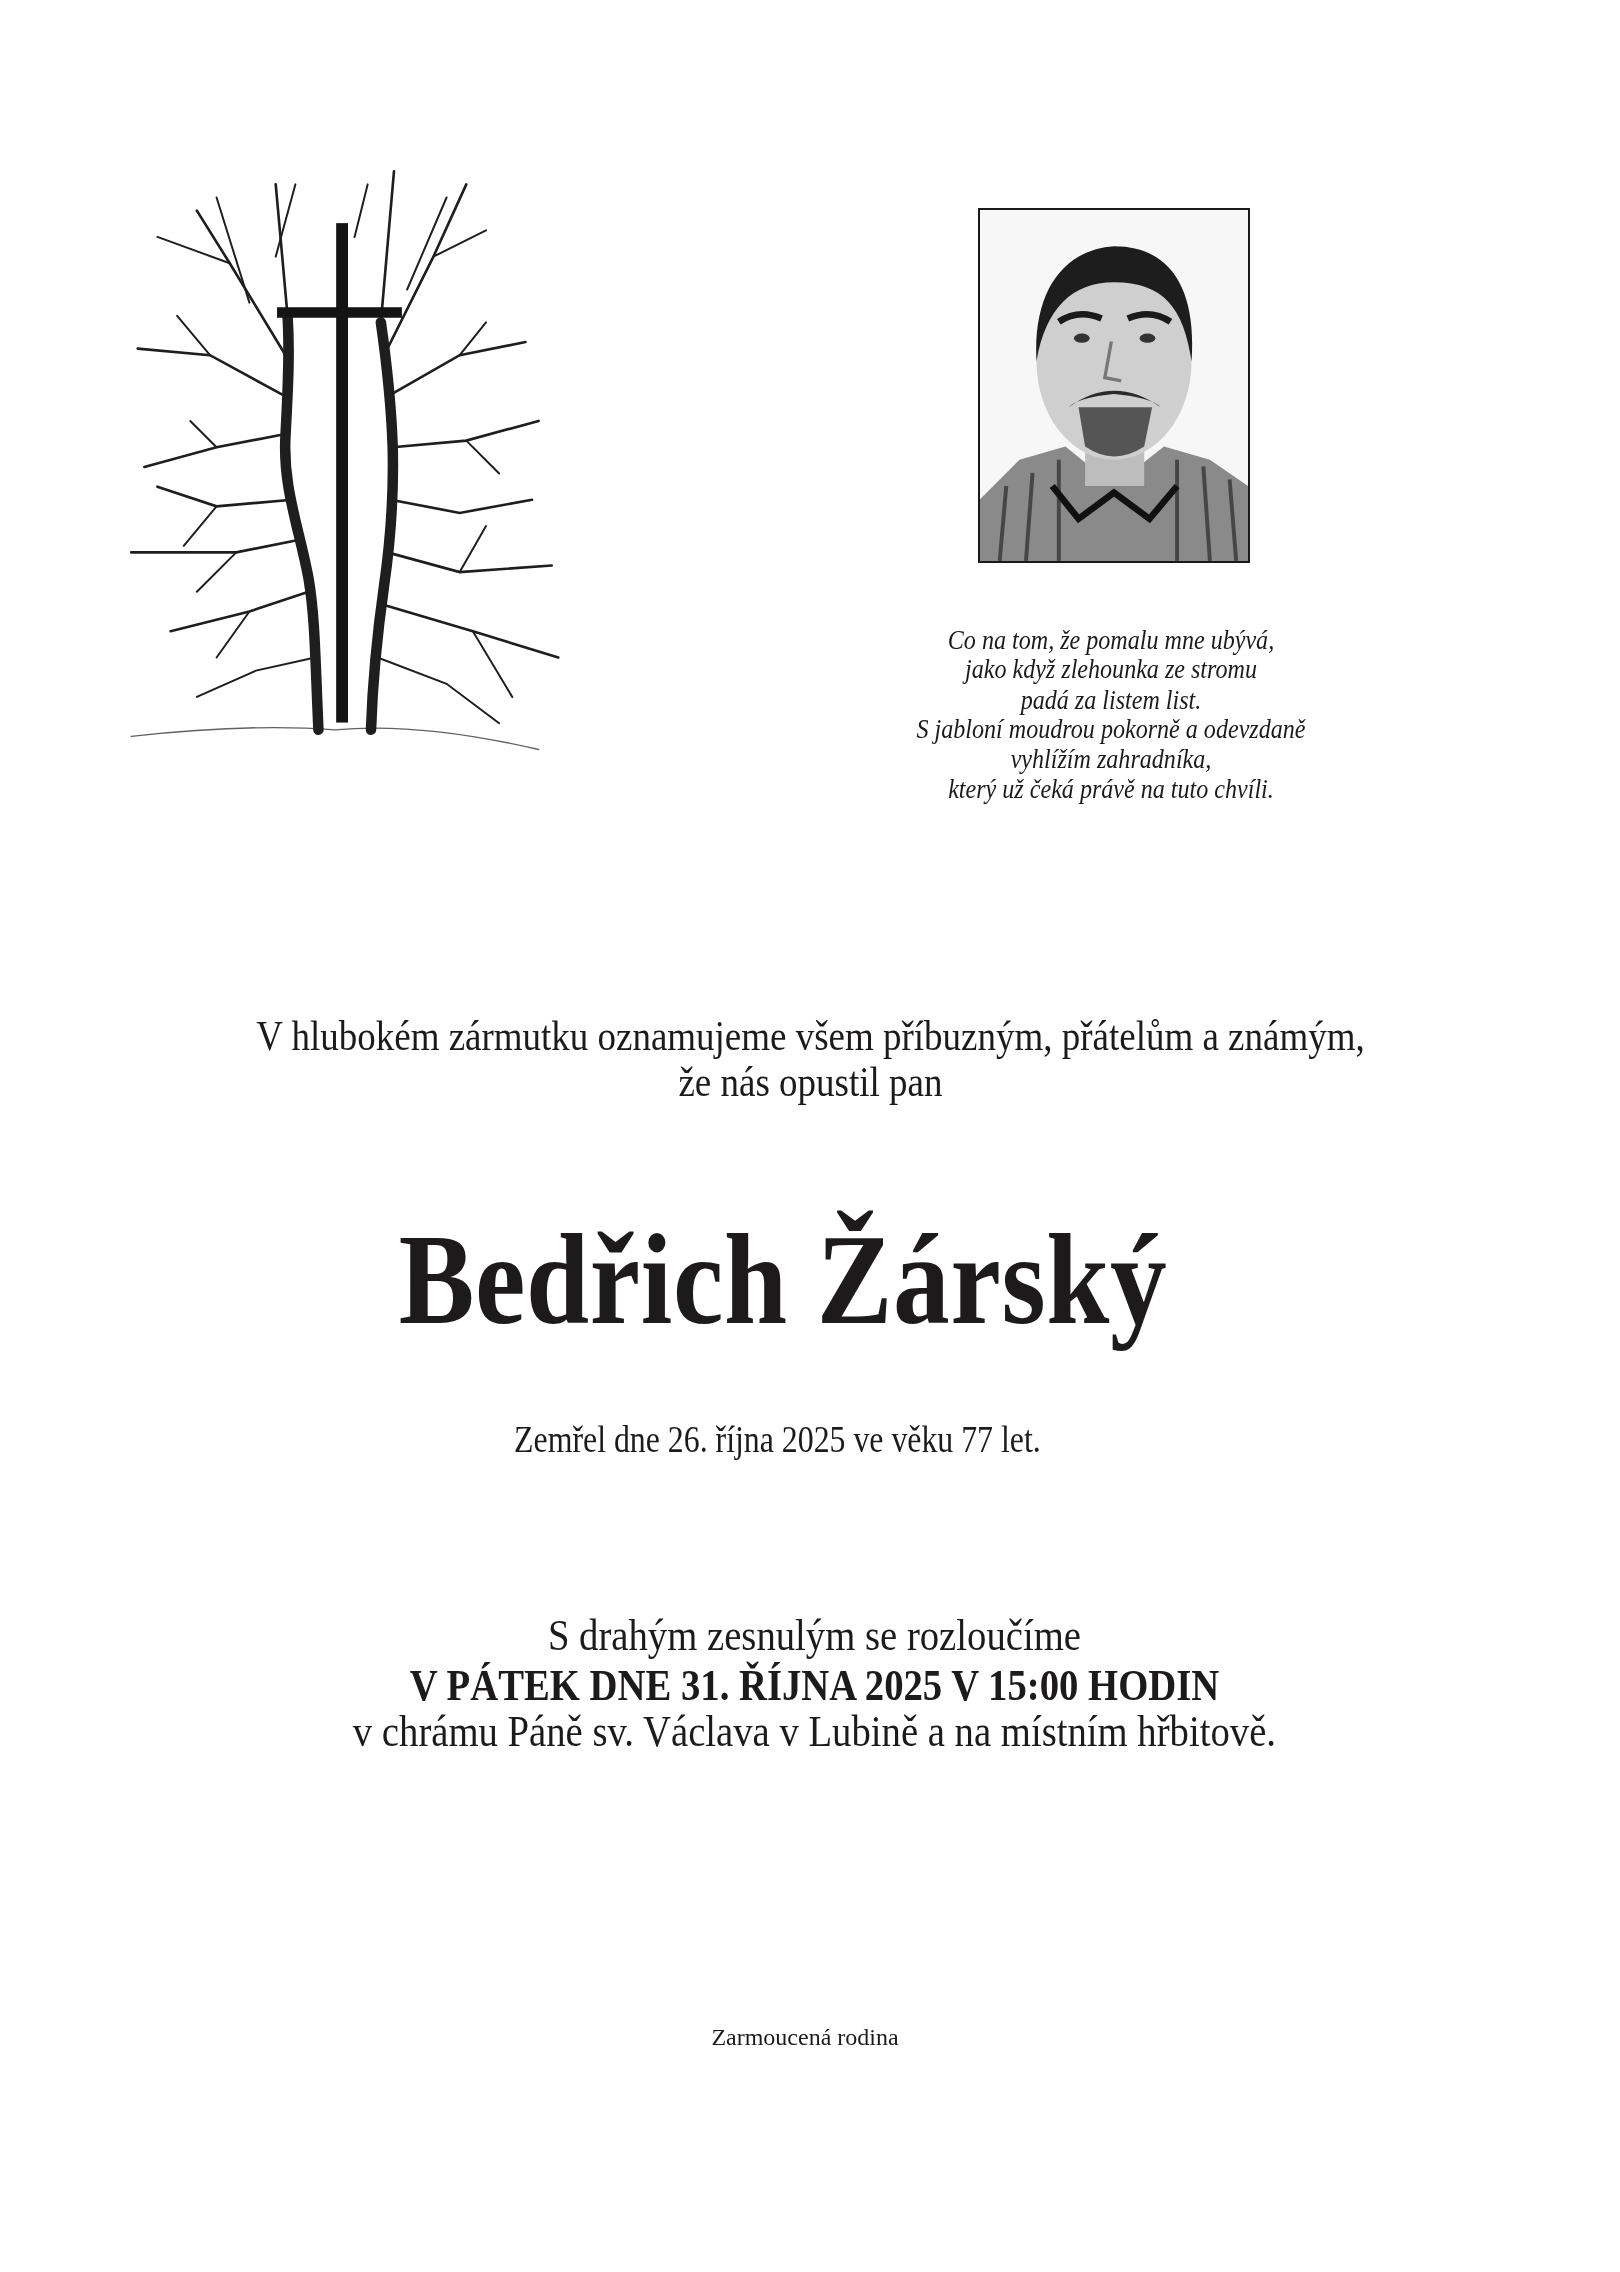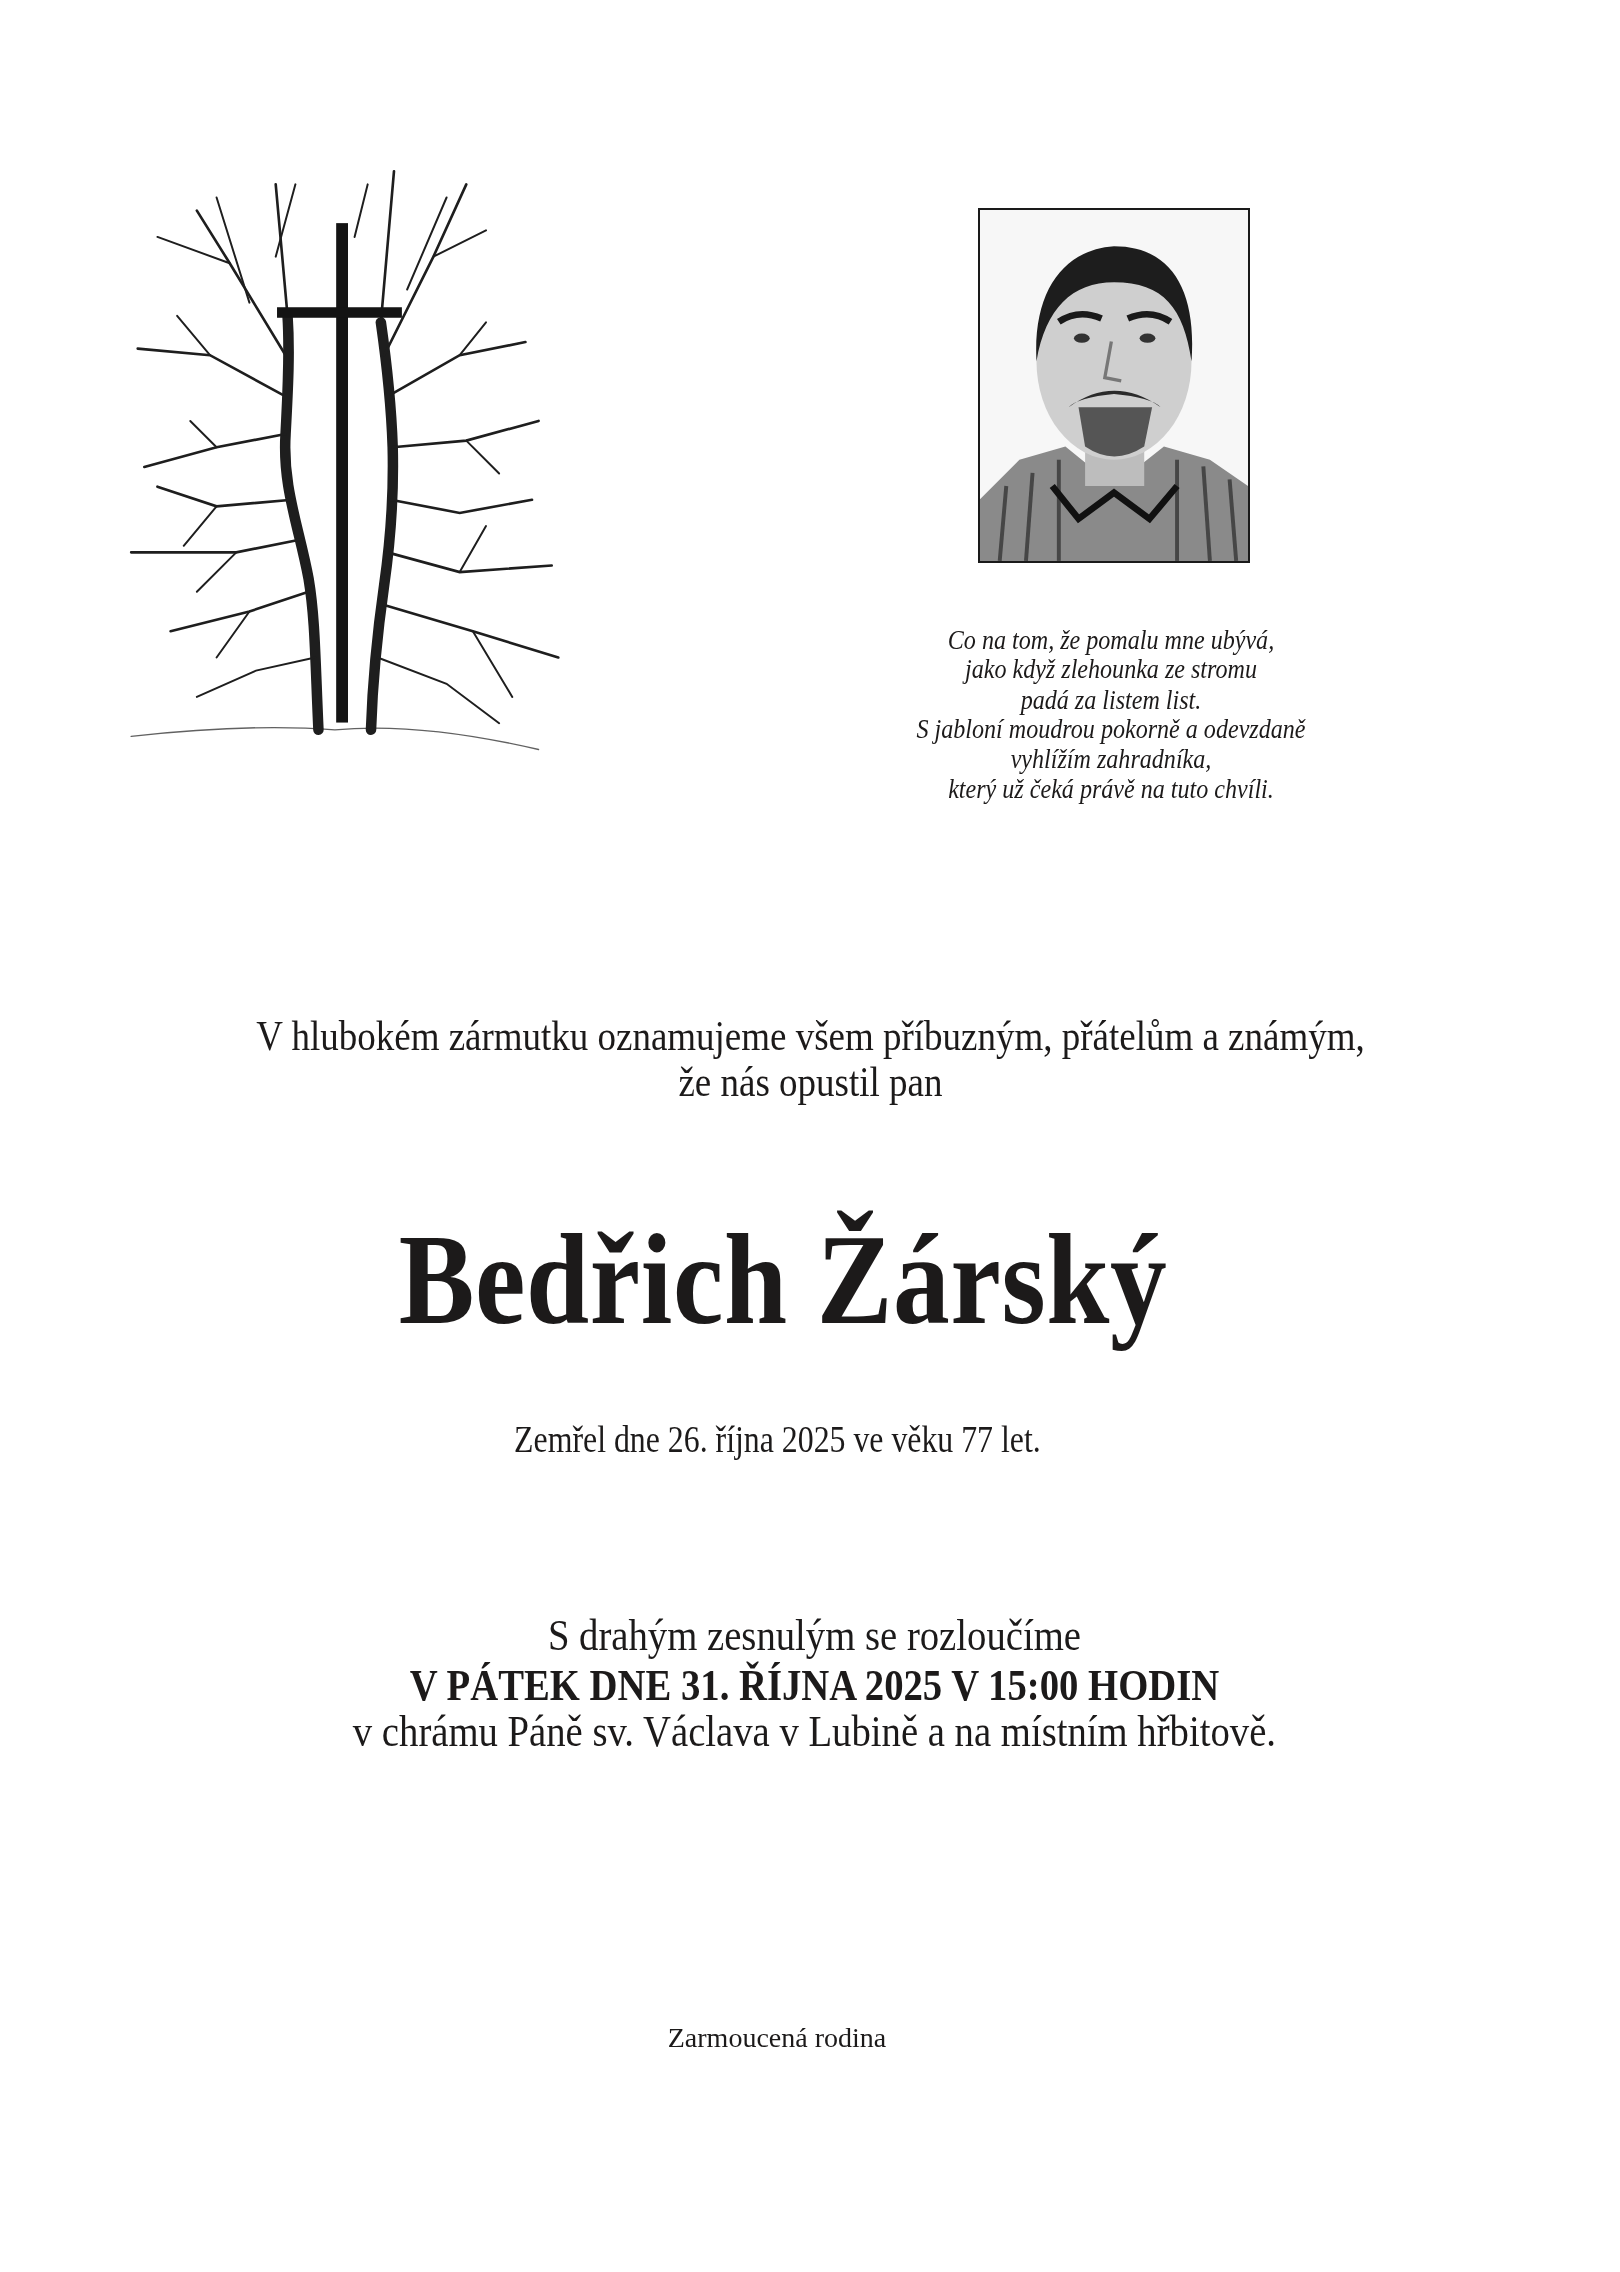--- a/index.html
+++ b/index.html
@@ -25,21 +25,21 @@
   .name { font-weight: bold; font-size: 129px; line-height: 132px; width: 1184px; left: 191px;
           transform: scaleX(0.88); transform-origin: 592px 0; letter-spacing: 0.7px; }
 
   .died { font-size: 37px; line-height: 39px; width: 921px; left: 317px;
           transform: scaleX(0.86); transform-origin: 460px 0; }
 
   .fun { font-size: 45px; line-height: 47px; width: 1381px; left: 124px;
          transform: scaleX(0.86); transform-origin: 690px 0; }
   .fun-bold { font-weight: bold; }
 
-  .sign { font-size: 28px; line-height: 37px; width: 526px; left: 514px; }
+  .sign { font-size: 24px; line-height: 37px; width: 526px; left: 542px; }
 </style>
 </head>
 <body>
 
 <div id="tree" class="abs">
   <svg width="460" height="631" viewBox="0 0 700 960" xmlns="http://www.w3.org/2000/svg">
     <g stroke="#1e1e1e" fill="none" stroke-linecap="round">
 
       <path d="M20 880 Q 200 860 330 870 Q 460 858 640 900" stroke-width="2" opacity="0.7"></path>
 

